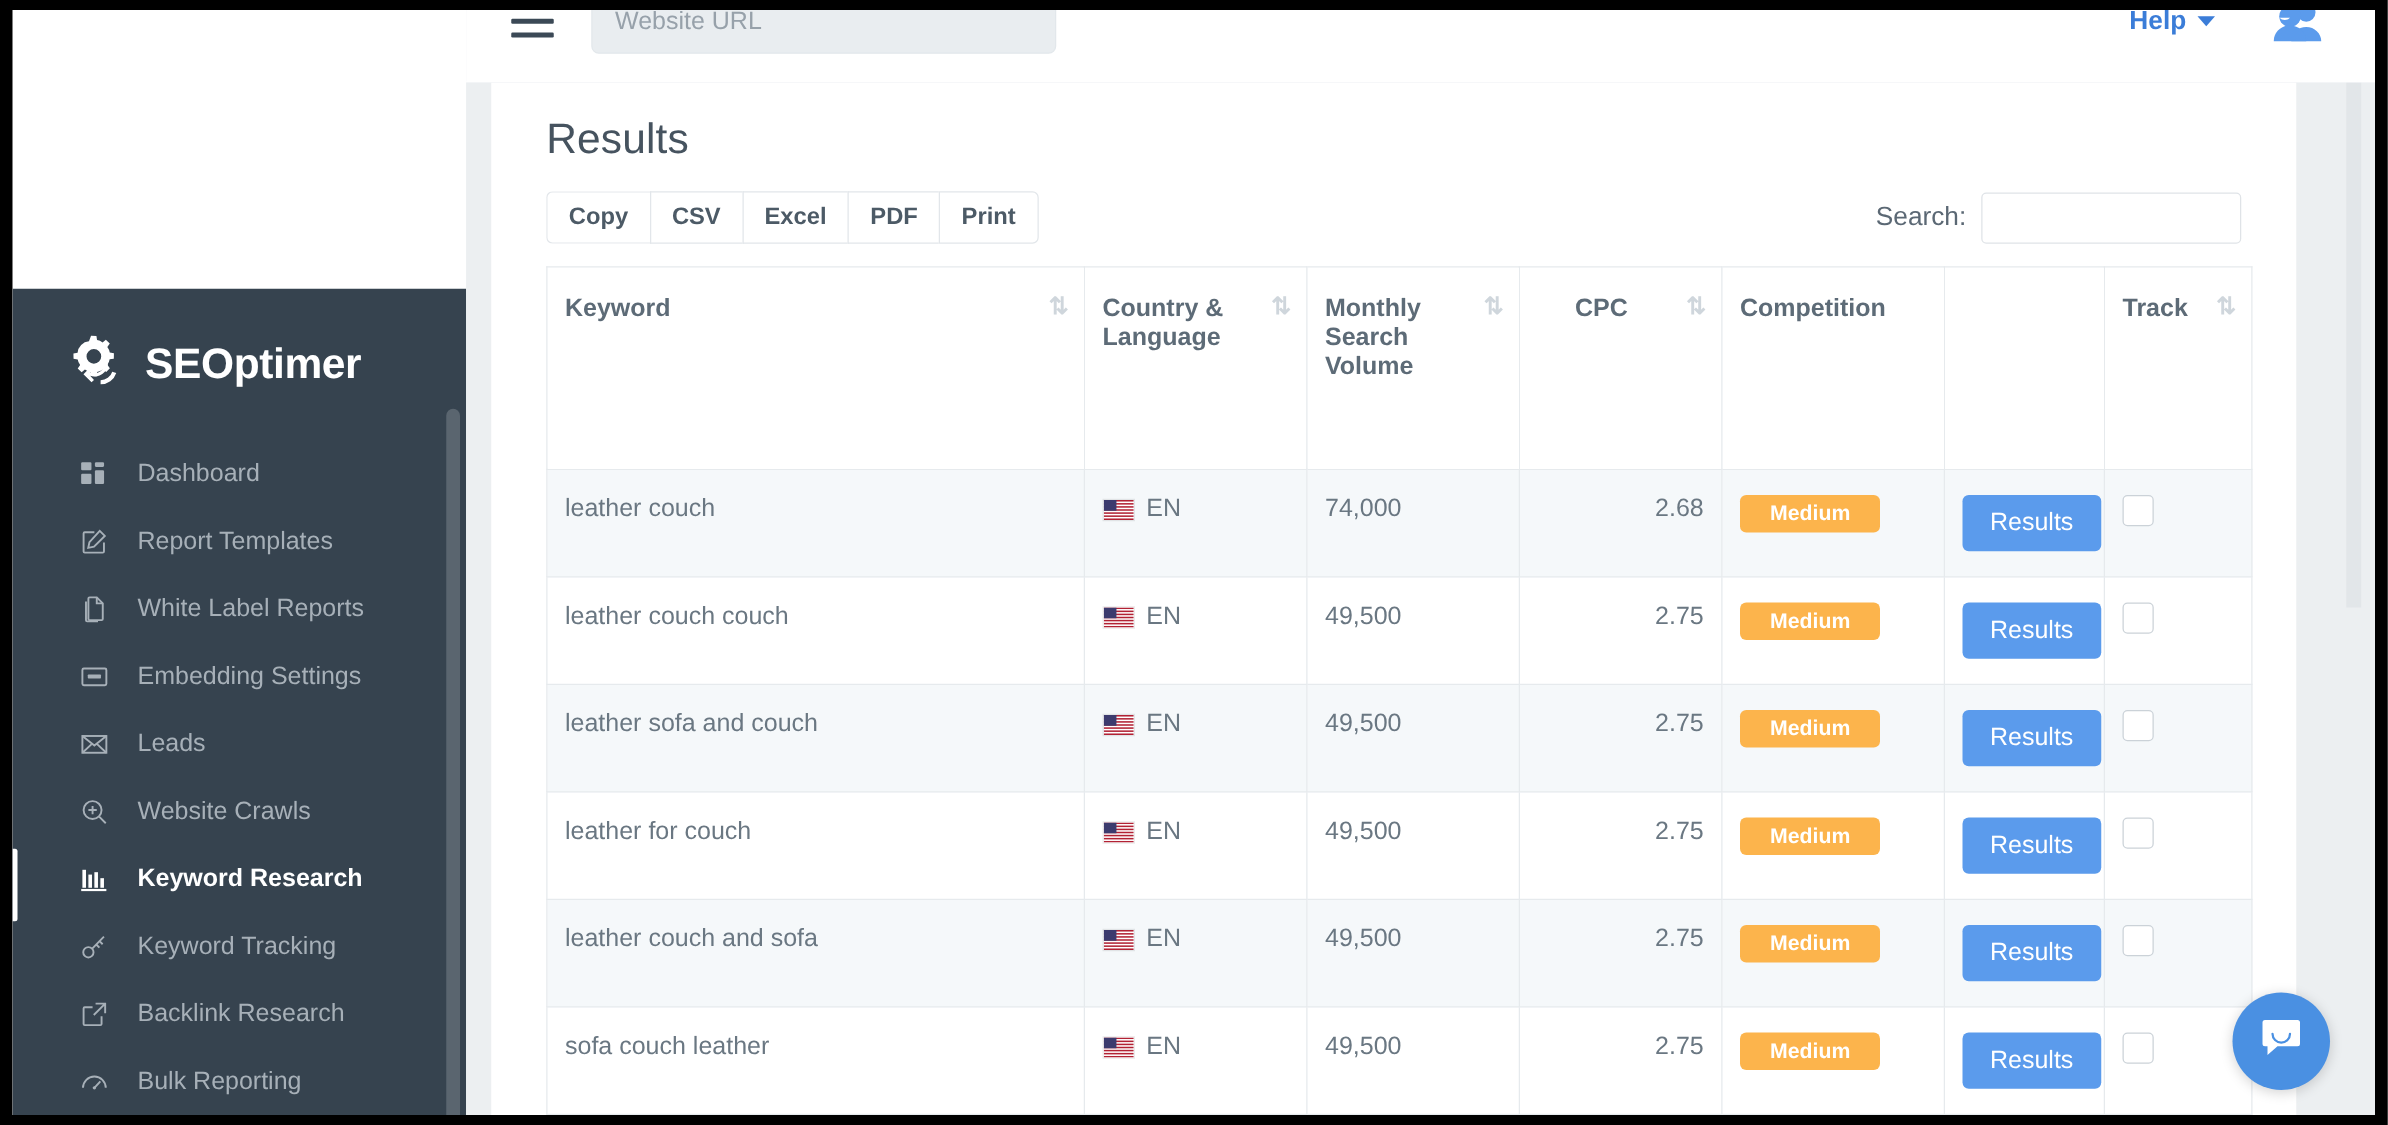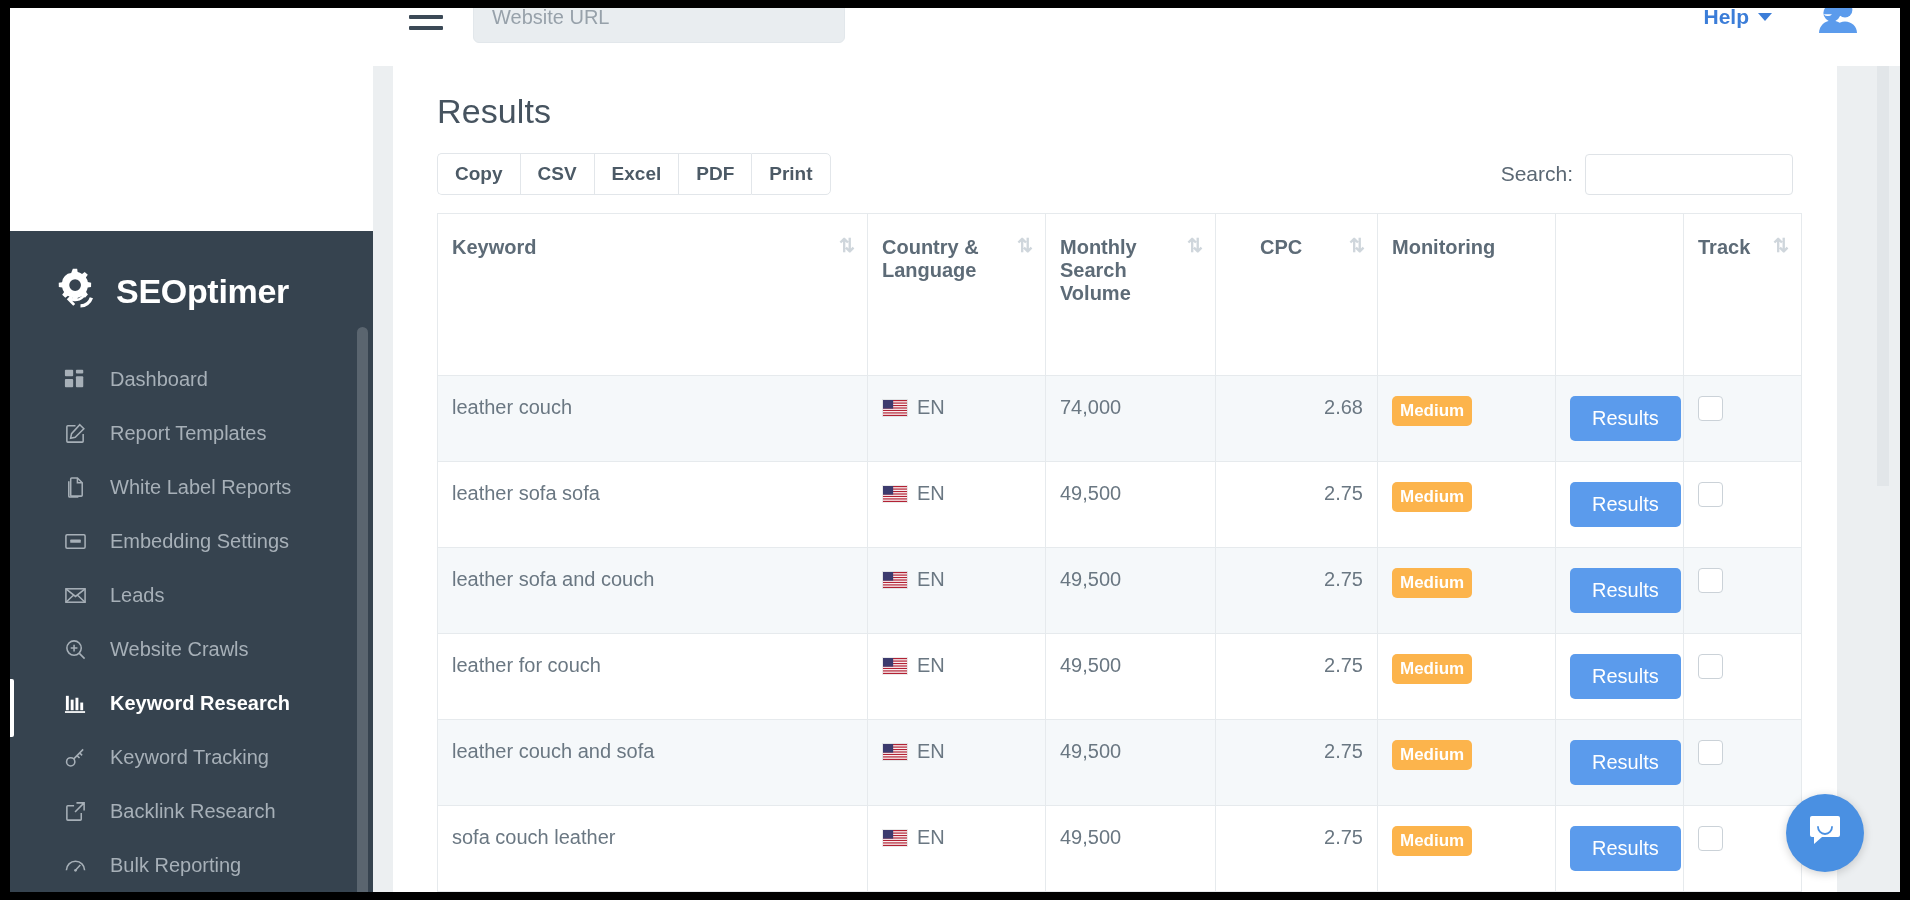--- a/index.html
+++ b/index.html
@@ -260,21 +260,21 @@
     flex: 0 0 26px;
     display: block;
     border: 1px solid rgba(0,0,0,0.08);
   }
   .badge-medium {
     display: inline-block;
     background: #fcb44c;
     color: #ffffff;
     font-size: 17px;
     font-weight: bold;
-    padding: 5px 8px;
+    padding: 5px 24px;
     border-radius: 5px;
   }
   .results-btn {
     background: #5b9bec;
     color: #ffffff;
     border: none;
     border-radius: 5px;
     font-size: 20px;
     padding: 11px 22px;
     cursor: pointer;
@@ -522,21 +522,21 @@
                   </div>
                 </th>
                 <th class="col-cpc">
                   <div class="th-inner">
                     <span>CPC</span>
                     <span class="sort-icon">⇅</span>
                   </div>
                 </th>
                 <th class="col-comp">
                   <div class="th-inner">
-                    <span>Monitoring</span>
+                    <span>Competition</span>
                   </div>
                 </th>
                 <th class="col-action">
                   <div class="th-inner">
                     <span></span>
                   </div>
                 </th>
                 <th class="col-track">
                   <div class="th-inner">
                     <span>Track</span>
@@ -570,21 +570,21 @@
                   </td>
                   <td class="vol">74,000</td>
                   <td class="cpc">2.68</td>
                   <td><span class="badge-medium">Medium</span></td>
                   <td><button class="results-btn">Results</button></td>
                   <td>
                     <span class="track-box"></span>
                   </td>
                 </tr>
                 <tr>
-                  <td><span>leather sofa sofa</span></td>
+                  <td><span>leather couch couch</span></td>
                   <td>
                     <span class="flag-cell">
                       <span>
                         <svg class="flag" viewBox="0 0 26 18" preserveAspectRatio="none">
                           <rect width="26" height="18" fill="#ffffff"></rect>
                           <g fill="#b22234">
                             <rect y="0" width="26" height="1.38"></rect>
                             <rect y="2.77" width="26" height="1.38"></rect>
                             <rect y="5.54" width="26" height="1.38"></rect>
                             <rect y="8.31" width="26" height="1.38"></rect>

